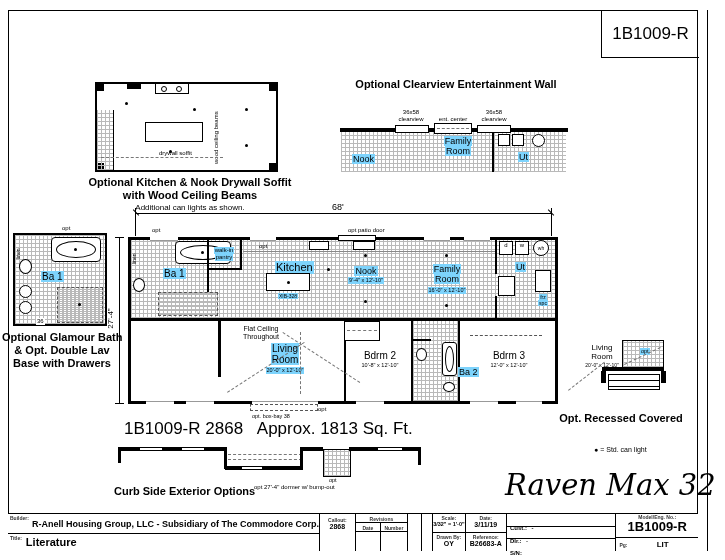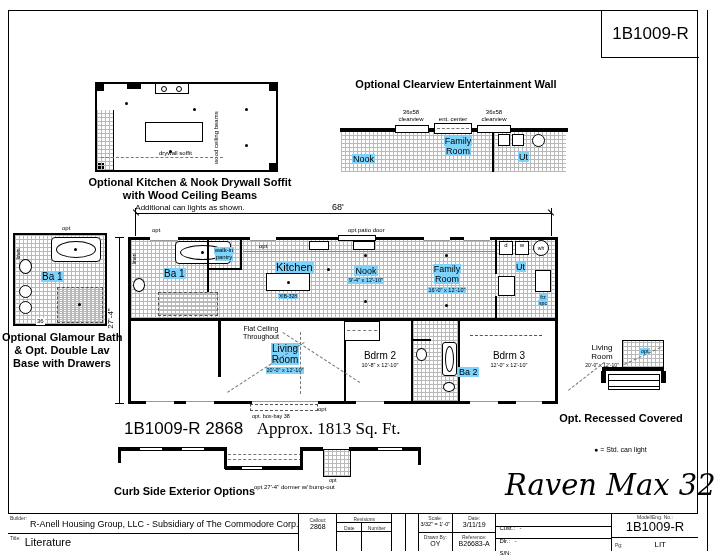--- a/index.html
+++ b/index.html
@@ -25,21 +25,21 @@
   .box{position:absolute;border:1px solid #000;background:#fff;box-sizing:border-box;}
   .dashbox{position:absolute;border:1px dashed #555;box-sizing:border-box;}
   .circle{position:absolute;border:1px solid #000;border-radius:50%;background:#fff;box-sizing:border-box;}
   .dot{position:absolute;width:3px;height:3px;border-radius:50%;background:#000;}
   .dline{position:absolute;border-top:1px dashed #777;}
   .vtext{writing-mode:vertical-rl;transform:rotate(180deg);}
   .chip{background:#7dd3fc;padding:0 1px;display:inline-block;}
   .frame{position:absolute;left:8px;top:10px;width:690px;height:541px;border:1.5px solid #000;box-sizing:border-box;}
   .tb{position:absolute;left:8px;top:513px;width:690px;height:38px;display:flex;box-sizing:border-box;
       border-top:1.5px solid #000;background:#fff;}
-  .tb > div{border-left:1px solid #000;box-sizing:border-box;}
+  .tb > div{border-left:1px solid #000;box-sizing:border-box;font-weight:bold;}
   .tb > div:first-child{border-left:none;}
   .tbrow{box-sizing:border-box;}
   .lbl{font-size:5px;color:#333;}
 </style>
 </head>
 <body>
 
 <div id="canvas">
 
   <div class="frame"></div>
@@ -264,21 +264,21 @@
     <div>Flat Ceiling</div>
     <div>Throughout</div>
   </div>
 
   <div class="dashbox" style="left:250px;top:404px;width:68px;height:7px;"></div>
   <div class="abs t55" style="left:252px;top:413px;">opt. box-bay 38</div>
   <div class="abs t6" style="left:318px;top:406px;">opt</div>
 
   <div class="abs nw" style="left:124px;top:419px;font-size:17px;">
     <span>1B1009-R 2868</span>
-    <span style="margin-left:9px;font-family:Liberation Serif, serif;">Approx. 1813 Sq. Ft.</span>
+    <span style="margin-left:9px;">Approx. 1813 Sq. Ft.</span>
   </div>
 
   <div class="abs ctr" style="left:578px;top:343px;width:48px;">
     <div class="t8">Living</div>
     <div class="t8">Room</div>
     <div class="t5" style="margin-top:1px;">20'-0" x 12'-10"</div>
   </div>
   <div class="dline" style="left:568px;top:390px;width:46px;transform:rotate(-38deg);transform-origin:left top;"></div>
   <div class="abs grid" style="left:622px;top:340px;width:40px;height:26px;border:1px solid #000;"></div>
   <div class="abs t55" style="left:640px;top:348px;"><span class="chip">opt</span></div>

